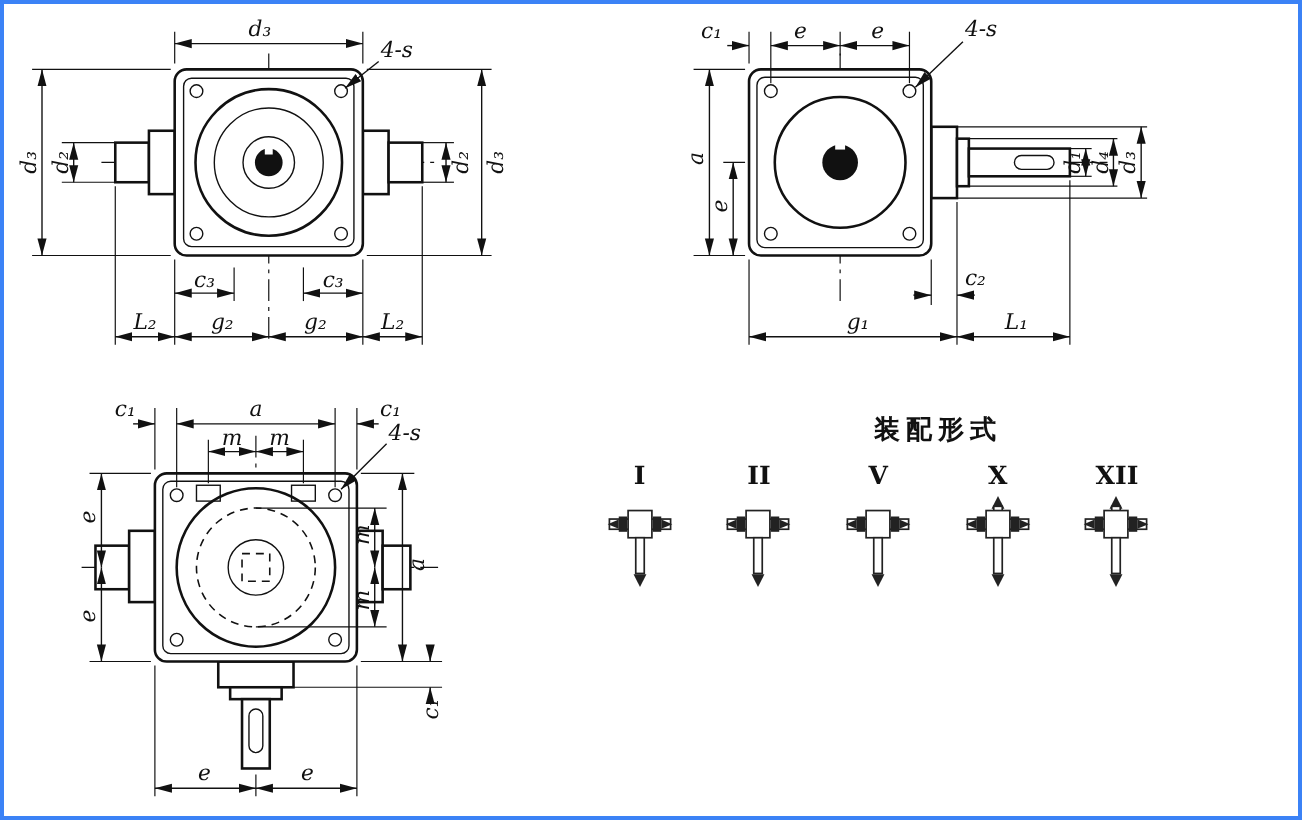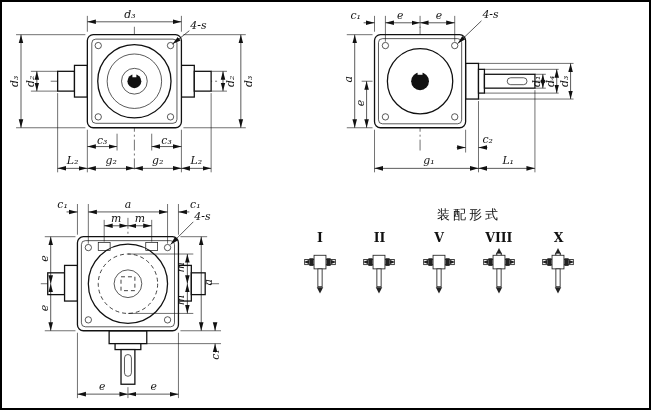--- a/index.html
+++ b/index.html
@@ -1,32 +1,32 @@
 <!DOCTYPE html>
 <html><head>
 <meta charset="utf-8">
 <style>
   html,body{margin:0;padding:0;background:#e8e8e8;}
-  .page{position:relative;width:651px;height:410px;background:#fff;border:2px solid #000000;
+  .page{position:relative;width:651px;height:410px;background:#fff;border:2px solid #3b82f6;
         box-sizing:border-box;overflow:hidden;font-family:"DejaVu Serif",serif;}
   .drawing-svg{position:absolute;left:0;top:0;width:647px;height:406px;}
   
   .ol{fill:none;stroke:#111;stroke-width:1.3;}
   .olf{fill:#fff;stroke:#111;stroke-width:1.3;}
   .thin{fill:none;stroke:#111;stroke-width:0.7;}
   .ext{stroke:#111;stroke-width:0.6;fill:none;}
   .dim{stroke:#111;stroke-width:0.7;fill:none;marker-start:url(#arr);marker-end:url(#arr);}
   .dime{stroke:#111;stroke-width:0.7;fill:none;marker-end:url(#arr);}
   .cl{stroke:#111;stroke-width:0.6;fill:none;stroke-dasharray:11 3 2 3;}
   .hid{stroke:#111;stroke-width:0.8;fill:none;stroke-dasharray:4 3;}
   .fill{fill:#111;stroke:none;}
   text{font-family:"DejaVu Serif",serif;font-style:italic;font-size:11px;fill:#111;}
   
   .assembly{position:absolute;left:288px;top:204px;width:358px;height:200px;}
-  .asm-title{font-family:"DejaVu Sans","Liberation Sans",sans-serif;font-size:13px;font-weight:normal;
+  .asm-title{font-family:"DejaVu Sans","Liberation Sans",sans-serif;font-size:13px;font-weight:bold;
              text-align:center;letter-spacing:3px;color:#111;}
   .asm-grid{margin-top:8px;display:grid;grid-template-columns:repeat(6,1fr);row-gap:14px;justify-items:center;}
   .form-cell{display:flex;flex-direction:column;align-items:center;}
   .form-label{font-family:"DejaVu Serif",serif;font-style:normal;font-weight:bold;font-size:12.5px;
               color:#111;margin-bottom:2px;line-height:1;}
   .is{fill:#fff;stroke:#222;stroke-width:1;}
   .ib{fill:#222;stroke:none;}
   .if{fill:#222;stroke:none;}
   .variant-t .up{display:none;}
 </style>
@@ -339,40 +339,40 @@
       <rect class="ib" x="7.5" y="13" width="5" height="9"></rect>
       <rect class="ib" x="27.5" y="13" width="5" height="9"></rect>
       <rect class="is" x="13" y="9.5" width="14" height="16"></rect>
       <g>
         <rect class="is" x="17.5" y="25.5" width="5" height="21"></rect>
         <path class="if" d="M20,54.5 L16.2,47 L23.8,47 Z"></path>
       </g>
     </svg>
   </div>
         <div class="form-cell variant-cross">
-    <div class="form-label">VIII</div>
+    <div class="form-label">X</div>
     <svg class="form-icon" viewBox="0 0 40 56" width="34" height="48">
       <g class="up">
         <path class="if" d="M20,1 L16.2,8.5 L23.8,8.5 Z"></path>
         <rect class="is" x="17.5" y="7" width="5" height="11"></rect>
       </g>
       <rect class="is" x="2" y="14.5" width="36" height="6"></rect>
       <path class="if" d="M1,17.5 L7.5,14.8 L7.5,20.2 Z"></path>
       <path class="if" d="M39,17.5 L32.5,14.8 L32.5,20.2 Z"></path>
       <rect class="ib" x="7.5" y="13" width="5" height="9"></rect>
       <rect class="ib" x="27.5" y="13" width="5" height="9"></rect>
       <rect class="is" x="13" y="9.5" width="14" height="16"></rect>
       <g>
         <rect class="is" x="17.5" y="25.5" width="5" height="21"></rect>
         <path class="if" d="M20,54.5 L16.2,47 L23.8,47 Z"></path>
       </g>
     </svg>
   </div>
         <div class="form-cell variant-cross">
-    <div class="form-label">X</div>
+    <div class="form-label">XII</div>
     <svg class="form-icon" viewBox="0 0 40 56" width="34" height="48">
       <g class="up">
         <path class="if" d="M20,1 L16.2,8.5 L23.8,8.5 Z"></path>
         <rect class="is" x="17.5" y="7" width="5" height="11"></rect>
       </g>
       <rect class="is" x="2" y="14.5" width="36" height="6"></rect>
       <path class="if" d="M1,17.5 L7.5,14.8 L7.5,20.2 Z"></path>
       <path class="if" d="M39,17.5 L32.5,14.8 L32.5,20.2 Z"></path>
       <rect class="ib" x="7.5" y="13" width="5" height="9"></rect>
       <rect class="ib" x="27.5" y="13" width="5" height="9"></rect>

